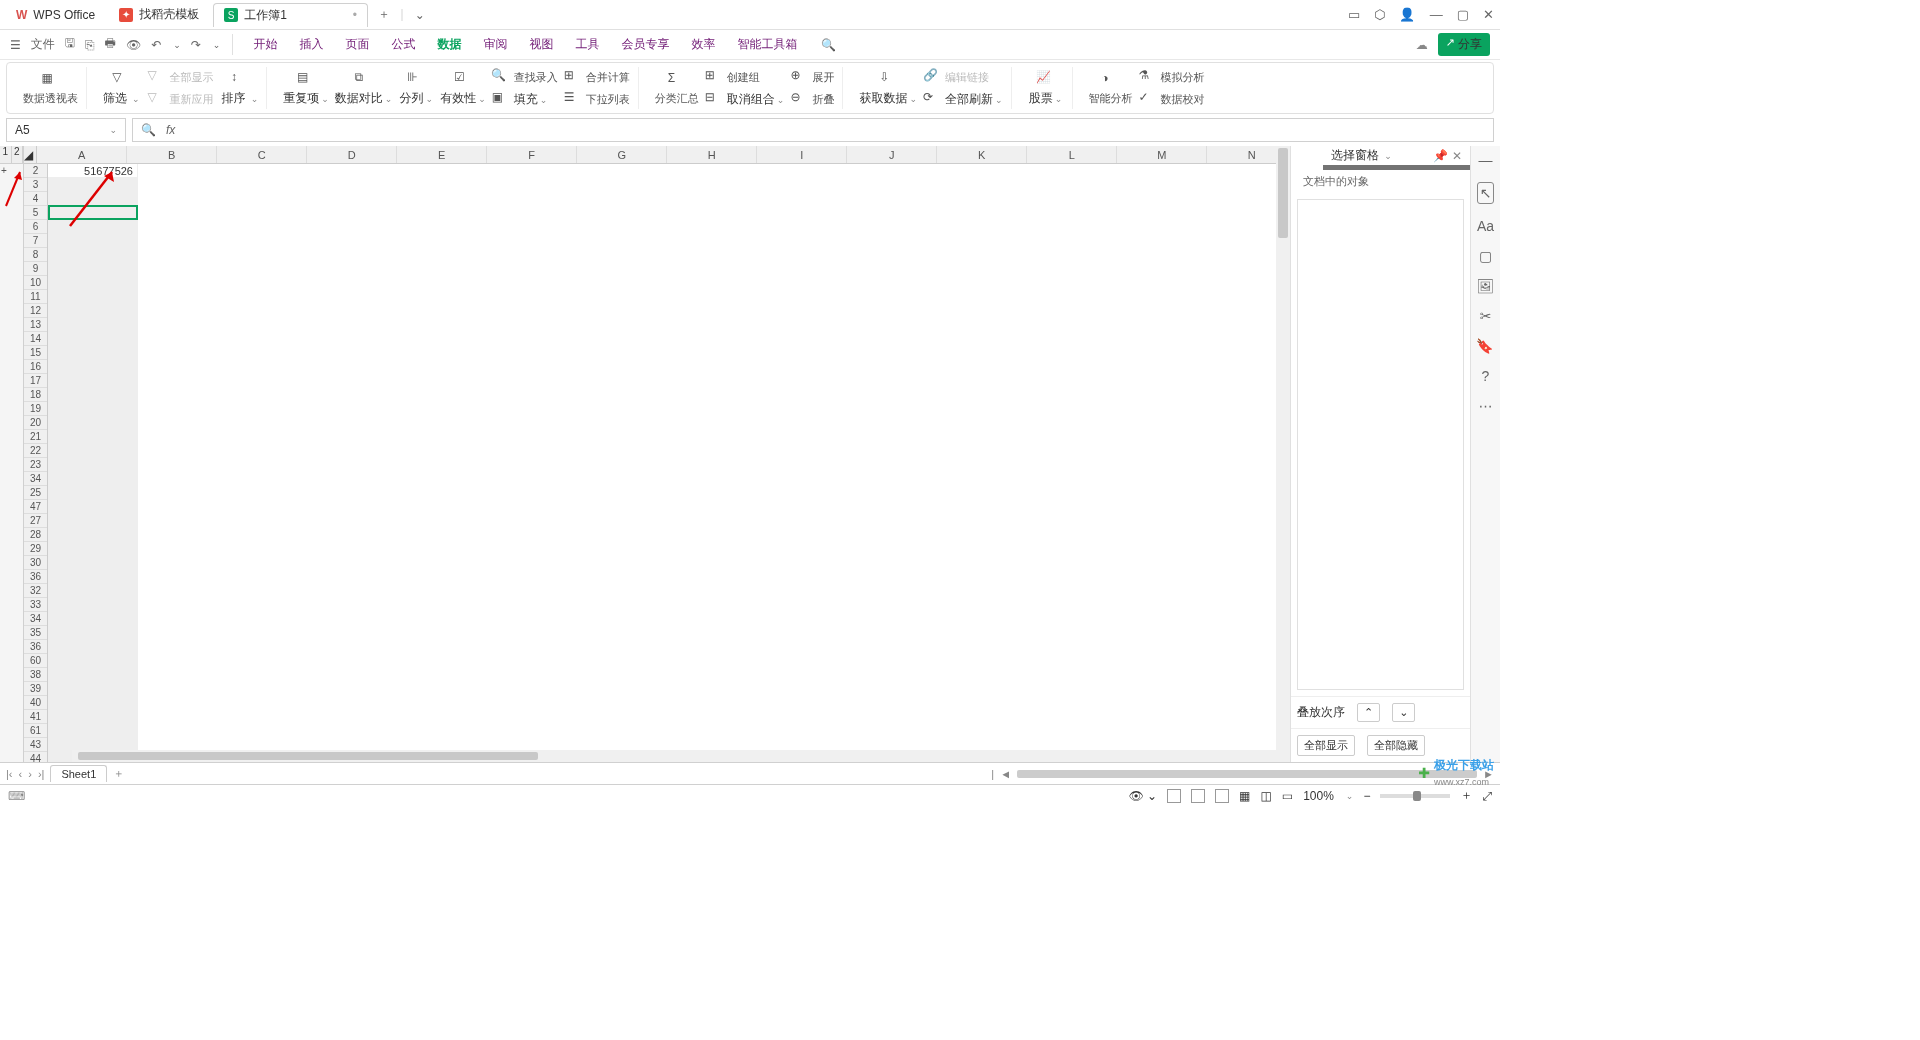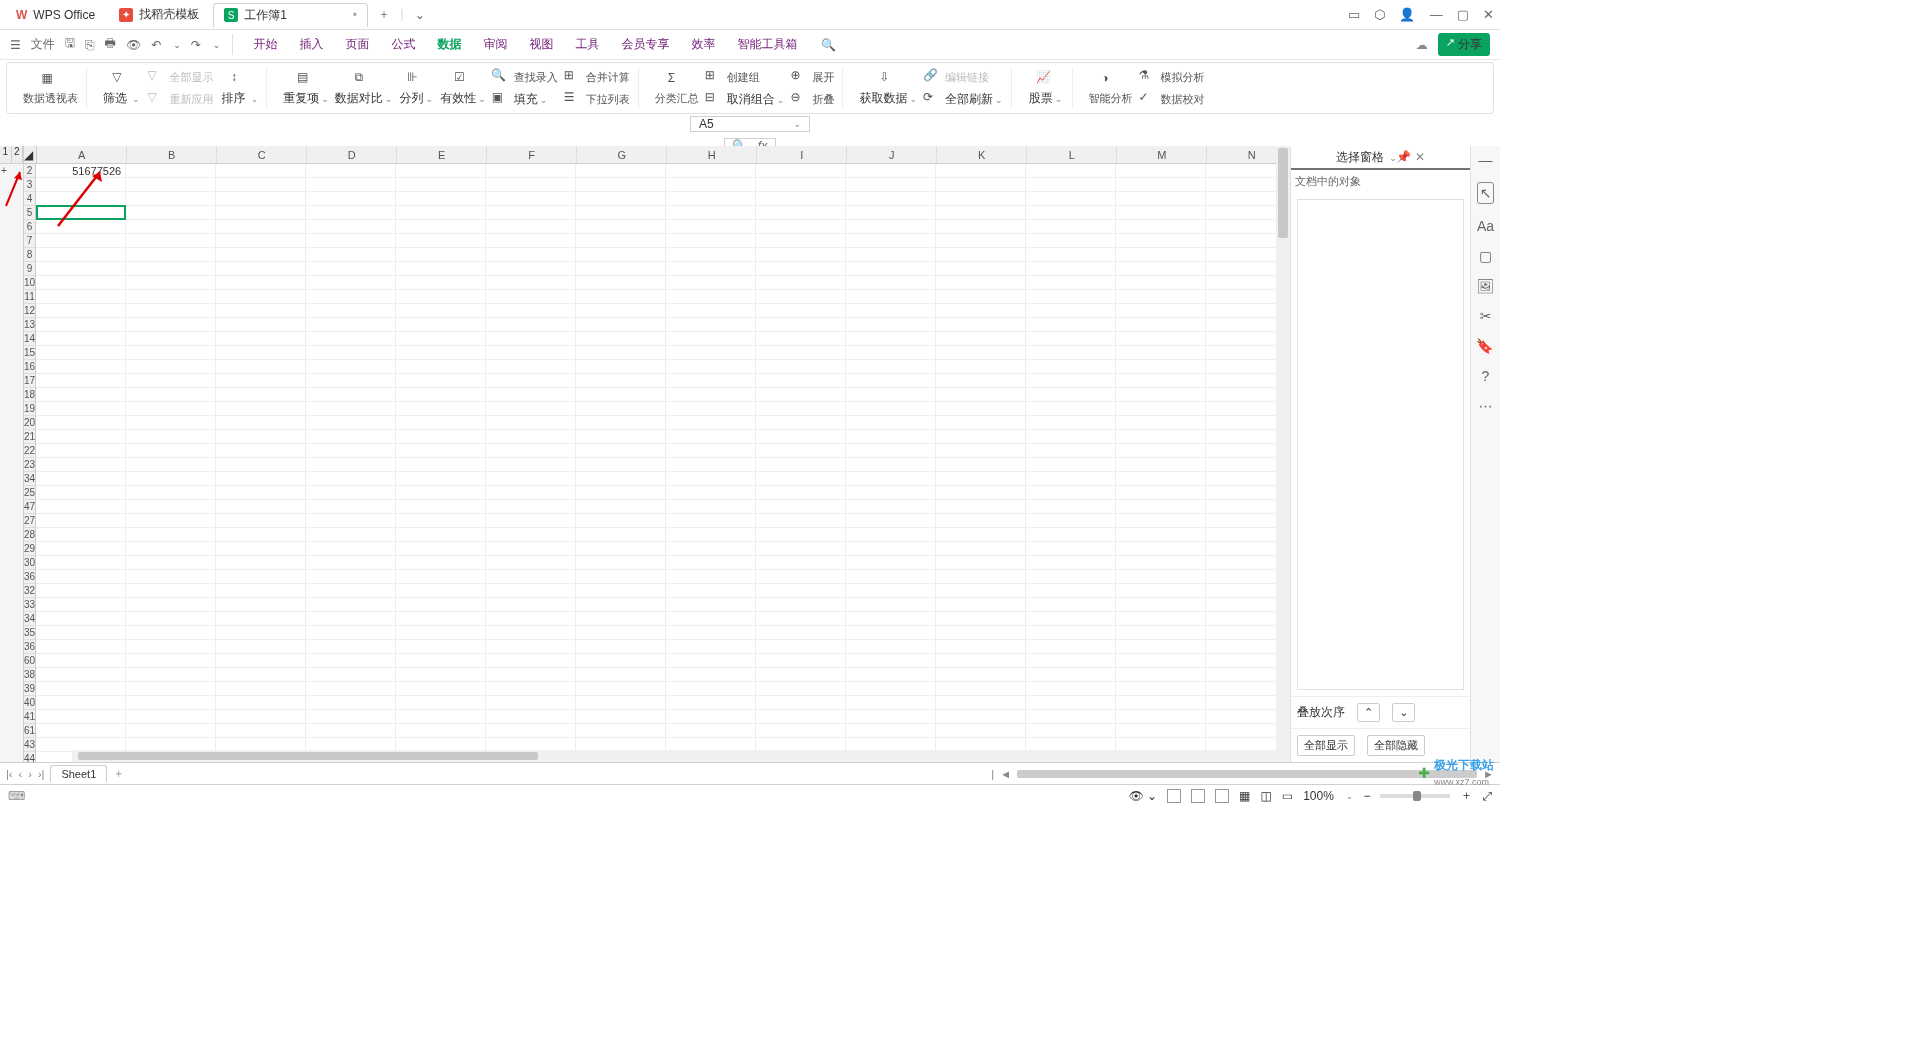--- a/index.html
+++ b/index.html
@@ -22,40 +22,40 @@
 .ribbon{height:52px;border:1px solid #e0e0e0;margin:2px 6px;border-radius:4px;display:flex;align-items:center;padding:0 8px;gap:8px;}
 .rgroup{display:flex;align-items:center;gap:6px;padding:0 8px;border-right:1px solid #eee;height:42px;}
 .rgroup:last-child{border-right:none;}
 .rbtn{display:flex;flex-direction:column;align-items:center;cursor:pointer;gap:2px;min-width:36px;}
 .rbtn-h{display:flex;align-items:center;gap:4px;cursor:pointer;height:20px;}
 .rbtn .ic,.rbtn-h .ic{width:18px;height:18px;display:inline-block;color:#555;}
 .rbtn .lbl{font-size:11px;color:#555;white-space:nowrap;}
 .rbtn-h .lbl{font-size:11px;color:#555;white-space:nowrap;}
 .dis{color:#bbb!important;}
 .dd{font-size:9px;color:#888;margin-left:2px;}
-.formula-bar{height:28px;display:flex;align-items:center;margin:2px 6px;gap:6px;flex-direction:column;}
+.formula-bar{height:28px;display:flex;align-items:center;margin:2px 6px;gap:6px;}
 .namebox{width:120px;height:24px;border:1px solid #d0d0d0;display:flex;align-items:center;padding:0 8px;justify-content:space-between;}
 .fx-area{flex:1;height:24px;border:1px solid #d0d0d0;display:flex;align-items:center;padding:0 8px;gap:10px;}
 .sheet-area{position:relative;display:flex;height:616px;}
 .outline-cols{width:24px;background:#f5f5f5;border-right:1px solid #d0d0d0;display:flex;flex-direction:column;}
 .outline-head{height:18px;display:flex;border-bottom:1px solid #d0d0d0;}
 .outline-head span{flex:1;text-align:center;font-size:10px;border-right:1px solid #d0d0d0;background:#eee;}
 .row-headers{width:24px;background:#f0f0f0;border-right:1px solid #ccc;}
 .col-headers{height:18px;display:flex;background:#f0f0f0;border-bottom:1px solid #ccc;}
 .corner{width:24px;height:18px;background:#eee;border-right:1px solid #ccc;border-bottom:1px solid #ccc;display:flex;align-items:center;justify-content:flex-end;padding-right:3px;}
 .ch{width:90px;text-align:center;border-right:1px solid #ddd;line-height:18px;font-size:11px;color:#555;}
 .grid-wrap{flex:1;overflow:hidden;position:relative;}
 .rh{height:14px;text-align:center;border-bottom:1px solid #ddd;font-size:10px;color:#555;line-height:14px;}
 .cells{position:relative;}
-.row{display:flex;height:14px;}
+.row{display:flex;height:14px;flex-direction:column;}
 .cell{width:90px;height:14px;border-right:1px solid #eee;border-bottom:1px solid #eee;text-align:right;padding-right:4px;font-size:11px;line-height:14px;}
 .sel{position:absolute;border:2px solid #0aa35f;pointer-events:none;}
 .arrow{position:absolute;pointer-events:none;}
 .side-panel{position:absolute;right:30px;top:0;bottom:0;width:180px;border-left:1px solid #e0e0e0;background:#fff;display:flex;flex-direction:column;}
-.sp-head{height:24px;display:flex;align-items:center;padding:0 8px;justify-content:center;border-bottom:2px solid #737373;}
+.sp-head{height:24px;display:flex;align-items:center;padding:0 8px;justify-content:space-between;border-bottom:5px solid #737373;margin-left:32px;}
 .sp-body{flex:1;margin:6px;border:1px solid #e0e0e0;}
 .sp-foot{padding:6px;display:flex;gap:12px;align-items:center;border-top:1px solid #eee;}
 .sp-foot .b{border:1px solid #ccc;padding:2px 6px;border-radius:2px;font-size:11px;cursor:pointer;}
 .rt-bar{position:absolute;right:0;top:0;bottom:0;width:30px;background:#f7f7f7;border-left:1px solid #e0e0e0;display:flex;flex-direction:column;align-items:center;padding-top:6px;gap:14px;}
 .rt-bar span{cursor:pointer;color:#666;font-size:14px;}
 .sheet-tabs{height:22px;display:flex;align-items:center;border-top:1px solid #d0d0d0;padding:0 6px;gap:6px;}
 .sheet-tabs .nav{color:#888;cursor:pointer;font-size:11px;}
 .sheet-tabs .stab{padding:2px 10px;background:#fff;border:1px solid #ccc;border-bottom:none;border-radius:3px 3px 0 0;font-size:11px;}
 .status-bar{height:22px;display:flex;align-items:center;border-top:1px solid #d0d0d0;padding:0 8px;gap:10px;}
 .status-bar .right{margin-left:auto;display:flex;gap:10px;align-items:center;}
@@ -1188,21 +1188,21 @@
     <div class="scrollb h" style="bottom:0;height:12px;left:48px">
         <div class="thumb" style="height:8px;width:460px;margin:2px 0 0 6px"></div>
       </div>
   </div>
 
   <div class="side-panel">
     <div class="sp-head">
       <span><span>选择窗格</span> <span class="dd">⌄</span></span>
       <span><span style="color:#888">📌</span> <span style="color:#888">✕</span></span>
     </div>
-    <div style="padding:4px 4px;color:#666;font-size:11px">文档中的对象</div>
+    <div style="padding:4px 12px;color:#666;font-size:11px">文档中的对象</div>
     <div class="sp-body"></div>
     <div class="sp-foot">
       <span>叠放次序</span>
       <span class="b">⌃</span>
       <span class="b">⌄</span>
     </div>
     <div class="sp-foot">
       <span class="b">全部显示</span>
       <span class="b">全部隐藏</span>
     </div>

